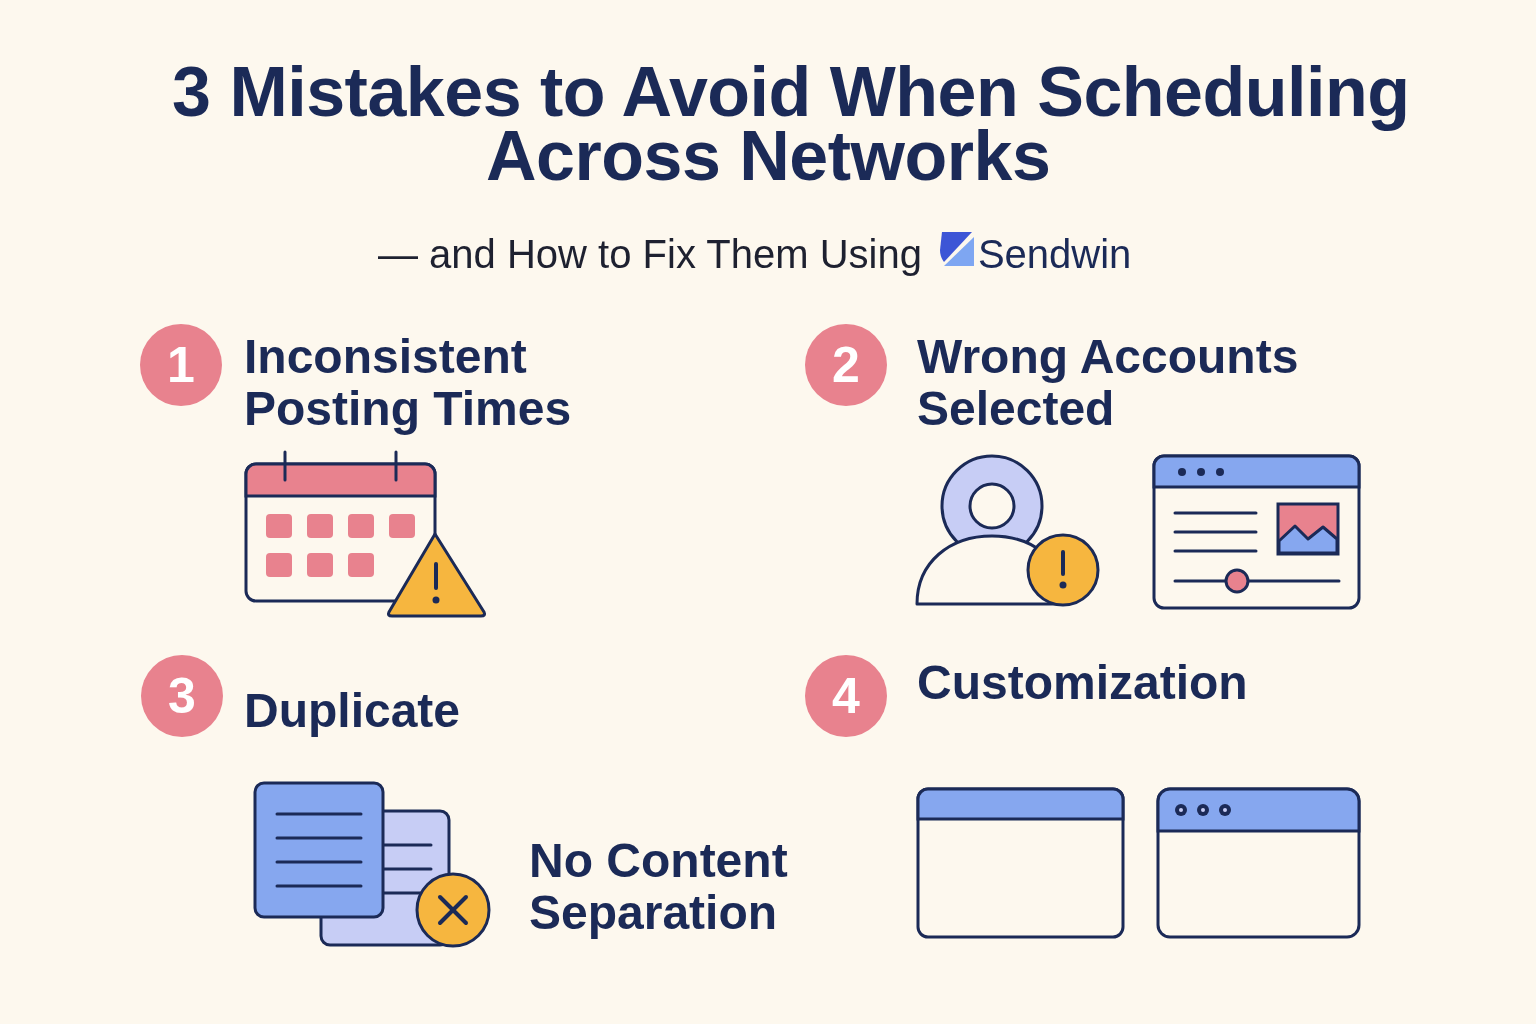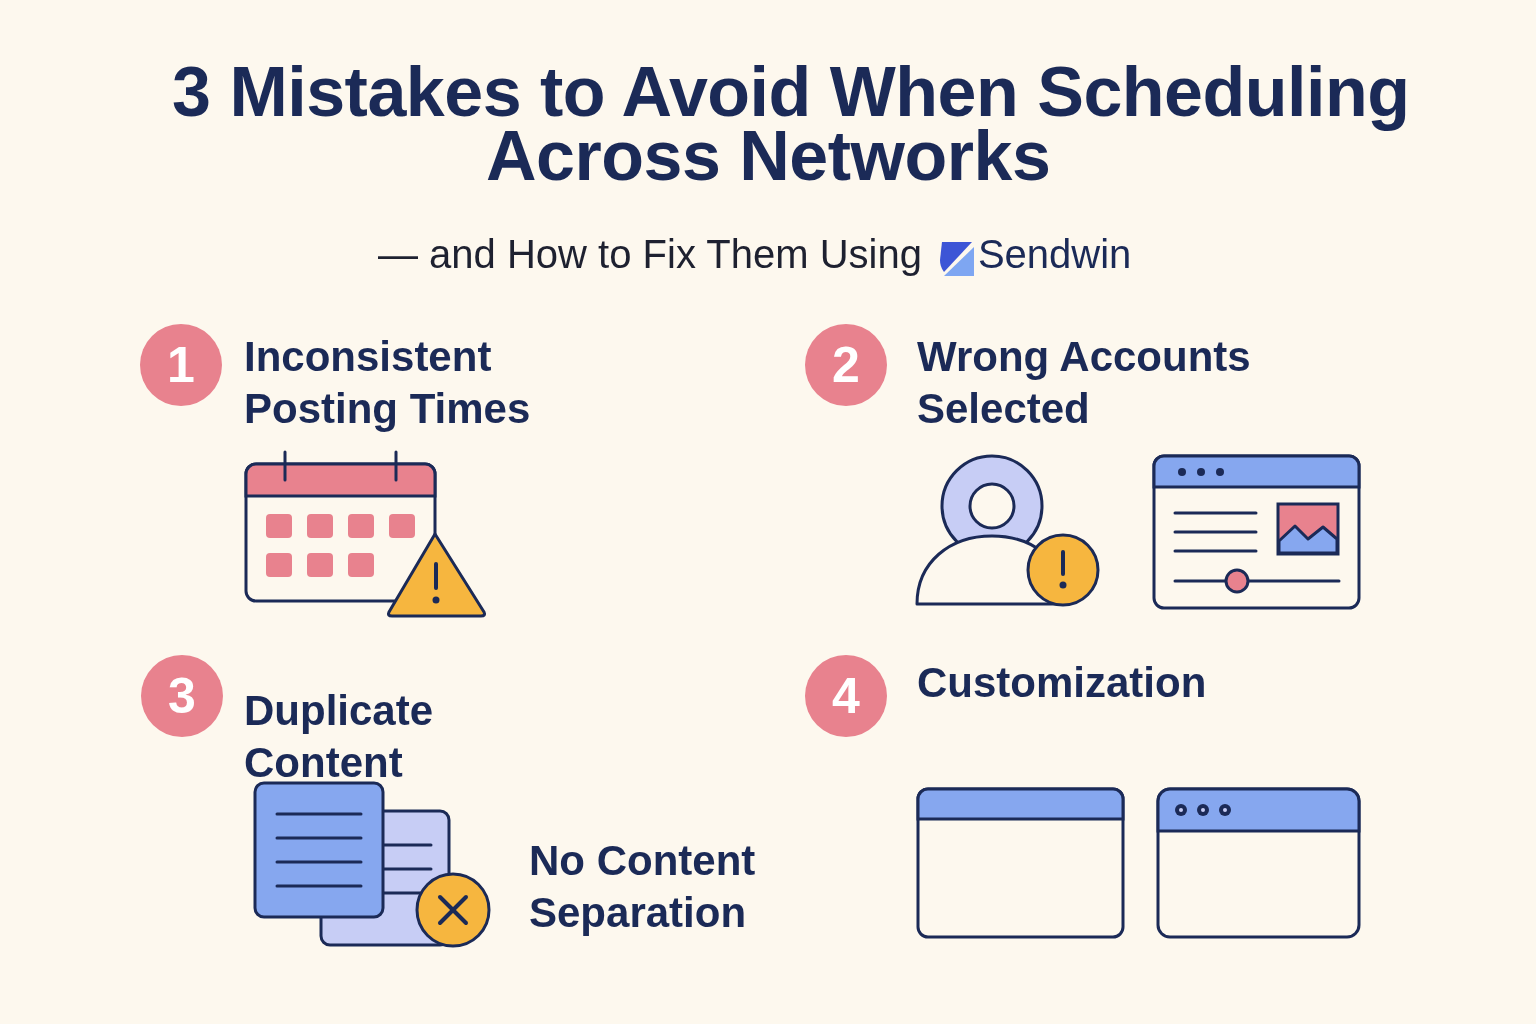--- a/index.html
+++ b/index.html
@@ -14,31 +14,31 @@
     .title {
       position: absolute; left: 0; width: 1536px;
       font-weight: 700; font-size: 70px; line-height: 80px;
       color: #1b2a57; letter-spacing: -0.5px;
     }
     #title1 { top: 52px; left: 172px; width: auto; }
     #title2 { top: 116px; left: 486px; width: auto; }
     .subtitle {
       position: absolute; top: 228px; left: 378px;
       font-size: 40px; line-height: 52px; color: #1e2130;
-      display: flex; align-items: flex-end; white-space: nowrap;
+      display: flex; align-items: flex-start; white-space: nowrap;
     }
     .subtitle .brand { color: #1b2a57; }
     .logo { display: inline-block; width: 42px; height: 42px; margin-left: 14px; }
     .badge {
       position: absolute; width: 82px; height: 82px; border-radius: 50%;
       background: #e8828e; color: #fff;
       font-weight: 700; font-size: 50px; line-height: 82px; text-align: center;
     }
     .heading {
-      position: absolute; font-weight: 700; font-size: 42px; line-height: 52px;
+      position: absolute; font-weight: 700; font-size: 48px; line-height: 52px;
       color: #1b2a57; white-space: nowrap;
     }
     .heading span { display: block; }
     svg { position: absolute; overflow: visible; }
   </style>
 </head>
 <body>
 
 <div class="title" id="title1">3 Mistakes to Avoid When Scheduling</div>
 <div class="title" id="title2">Across Networks</div>
@@ -102,21 +102,20 @@
   <line x1="23" y1="97" x2="104" y2="97" stroke="#1b2a57" stroke-width="3" stroke-linecap="round"></line>
   <rect x="126" y="50" width="60" height="50" fill="#e8828e" stroke="#1b2a57" stroke-width="3"></rect>
   <path d="M127 99 L127 87 L143 72 L156 85 L171 73 L185 85 L185 99 Z" fill="#86a7ef" stroke="#1b2a57" stroke-width="3" stroke-linejoin="round"></path>
   <line x1="23" y1="127" x2="187" y2="127" stroke="#1b2a57" stroke-width="3" stroke-linecap="round"></line>
   <circle cx="85" cy="127" r="11" fill="#e8828e" stroke="#1b2a57" stroke-width="3"></circle>
 </svg>
 
 <div class="badge" style="left:141px; top:655px;">3</div>
 <div class="heading" style="left:244px; top:685px;">
   <span>Duplicate</span>
-  <span>Content</span>
 </div>
 <svg style="left:253px; top:781px;" width="245" height="170" viewBox="0 0 245 170">
   <rect x="68" y="30" width="128" height="134" rx="9" fill="#c7cdf5" stroke="#1b2a57" stroke-width="3"></rect>
   <line x1="130" y1="64" x2="178" y2="64" stroke="#1b2a57" stroke-width="3" stroke-linecap="round"></line>
   <line x1="130" y1="88" x2="178" y2="88" stroke="#1b2a57" stroke-width="3" stroke-linecap="round"></line>
   <line x1="130" y1="112" x2="178" y2="112" stroke="#1b2a57" stroke-width="3" stroke-linecap="round"></line>
   <rect x="2" y="2" width="128" height="134" rx="9" fill="#86a7ef" stroke="#1b2a57" stroke-width="3"></rect>
   <line x1="24" y1="33" x2="108" y2="33" stroke="#1b2a57" stroke-width="3" stroke-linecap="round"></line>
   <line x1="24" y1="57" x2="108" y2="57" stroke="#1b2a57" stroke-width="3" stroke-linecap="round"></line>
   <line x1="24" y1="81" x2="108" y2="81" stroke="#1b2a57" stroke-width="3" stroke-linecap="round"></line>

